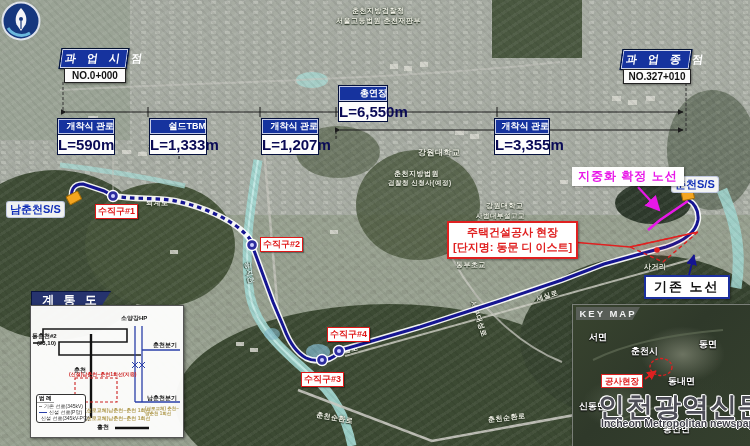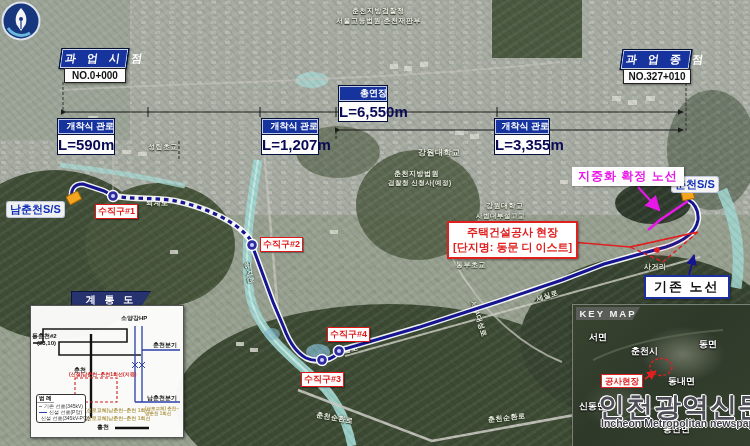--- a/index.html
+++ b/index.html
@@ -36,22 +36,22 @@
       padding:1px 6px;white-space:nowrap;box-shadow:1px 1px 2px rgba(0,0,0,.4);letter-spacing:1px;}
   .callout-exist{position:absolute;z-index:3;background:#fff;border:2px solid #1b2f9e;color:#111;
       font-size:13px;font-weight:bold;text-align:center;padding:1px 8px;white-space:nowrap;letter-spacing:2px;
       box-shadow:1px 1px 2px rgba(0,0,0,.4);}
   .callout-site{position:absolute;z-index:3;background:#fff;border:2px solid #e02020;color:#e02020;
       font-size:11px;font-weight:bold;text-align:center;padding:2px 4px;line-height:1.35;white-space:nowrap;
       box-shadow:1px 1px 2px rgba(0,0,0,.4);}
   
   .sysmap{position:absolute;left:30px;top:291px;width:154px;height:148px;z-index:4;}
   .sysmap .tab{position:absolute;left:1px;top:0;width:78px;height:16px;background:#26336e;
-      clip-path:polygon(0 0,100% 0,86% 100%,0 100%);color:#fff;font-size:10px;font-weight:bold;
-      letter-spacing:3px;text-align:center;line-height:16px;border:1px solid #0a1440;margin-left:40px;}
+      clip-path:polygon(0 0,100% 0,86% 100%,0 100%);color:#fff;font-size:12px;font-weight:bold;
+      letter-spacing:3px;text-align:center;line-height:16px;border:1px solid #0a1440;}
   .sysmap .body{position:absolute;left:0;top:14px;width:152px;height:131px;background:rgba(253,253,252,.97);
       border:1px solid #555;box-shadow:1px 1px 3px rgba(0,0,0,.5);}
   .sysmap .lbl{position:absolute;font-size:6px;font-weight:bold;color:#111;white-space:nowrap;z-index:2;}
   .sysmap .red{color:#c22;font-size:5px;font-weight:bold;}
   .sysmap .tan{position:absolute;font-size:5px;color:#b09a4e;font-weight:bold;white-space:nowrap;z-index:2;}
   .sysmap .tanblock{position:absolute;font-size:4.5px;color:#b09a4e;font-weight:bold;width:36px;line-height:1.2;z-index:2;}
   .legend{position:absolute;left:5px;top:88px;width:48px;height:27px;background:#fff;border:1px solid #333;
       border-radius:3px;z-index:3;font-size:5px;}
   .legend .ti{font-size:5.5px;font-weight:bold;border-bottom:1px solid #999;display:inline-block;padding:0 2px;}
   .legend .row{display:flex;align-items:center;gap:2px;padding:0 2px;color:#333;white-space:nowrap;}
@@ -244,20 +244,24 @@
   </svg>
 
   <div class="hdr" style="left:60px;top:48px;width:58px;">과 업 시 점</div>
   <div class="station" style="left:64px;top:68px;width:54px;">NO.0+000</div>
   <div class="hdr" style="left:621px;top:49px;width:60px;">과 업 종 점</div>
   <div class="station" style="left:623px;top:69px;width:60px;">NO.327+010</div>
 
   <div class="sec" style="left:57px;top:118px;width:58px;">
     <div class="t">개착식 관로</div>
     <div class="v">L=590m</div>
+  </div>
+  <div class="sec" style="left:149px;top:118px;width:58px;">
+    <div class="t">쉴드TBM</div>
+    <div class="v">L=1,333m</div>
   </div>
   <div class="sec" style="left:261px;top:118px;width:58px;">
     <div class="t">개착식 관로</div>
     <div class="v">L=1,207m</div>
   </div>
   <div class="sec" style="left:494px;top:118px;width:56px;">
     <div class="t">개착식 관로</div>
     <div class="v">L=3,355m</div>
   </div>
   <div class="sec" style="left:338px;top:85px;width:50px;">

